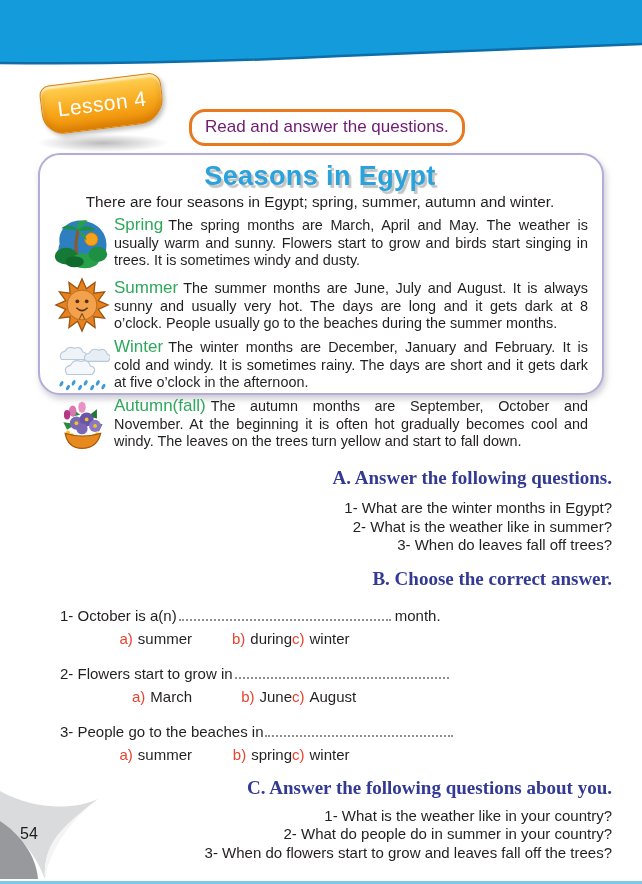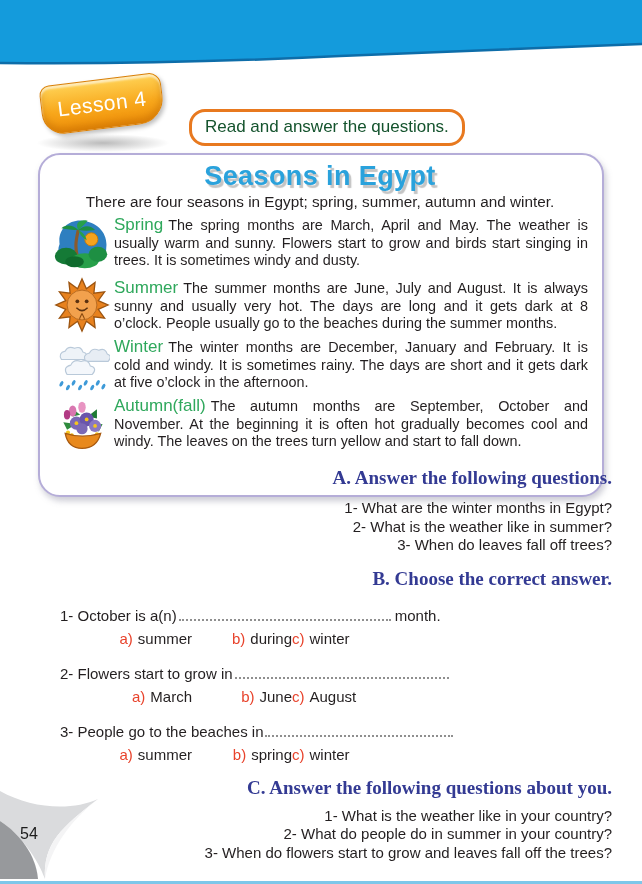--- a/index.html
+++ b/index.html
@@ -22,25 +22,25 @@
     border:1px solid #d97f06;
     border-radius:10px 12px 26px 22px;
     box-shadow: inset 0 3px 2px rgba(255,255,255,.6), inset 0 -5px 7px rgba(170,90,0,.35), 2px 3px 4px rgba(0,0,0,.25);
     display:flex; align-items:center; justify-content:center;
     color:#ffffff; font-size:21px; letter-spacing:.5px;
   }
   
   .instruction {
     position:absolute; left:189px; top:109px;
     background:#ffffff; border:3px solid #e8791f; border-radius:16px;
-    padding:5px 13px 6px 13px; font-size:17px; color:#14532d; white-space:nowrap;
+    padding:5px 13px 6px 13px; font-size:17px; color:#701a75; white-space:nowrap;
   }
   
   .card {
-    position:absolute; left:38px; top:153px; width:566px; height:344px;
+    position:absolute; left:38px; top:153px; width:566px; height:242px;
     background:#ffffff; border:2px solid #b5add8; border-radius:22px;
     box-shadow:2px 4px 6px rgba(110,110,135,.35);
     padding:4px 12px 4px 10px;
   }
   .card-title {
     text-align:center; font-size:27px; font-weight:bold; color:#2aa2dc;
     text-shadow:2.5px 2.5px 1px #c4c4c4; letter-spacing:.4px; margin-top:2px;
   }
   .intro { font-size:15.3px; text-align:center; margin-top:1px; }
   .season-row { display:flex; align-items:flex-end; margin-top:5px; }

